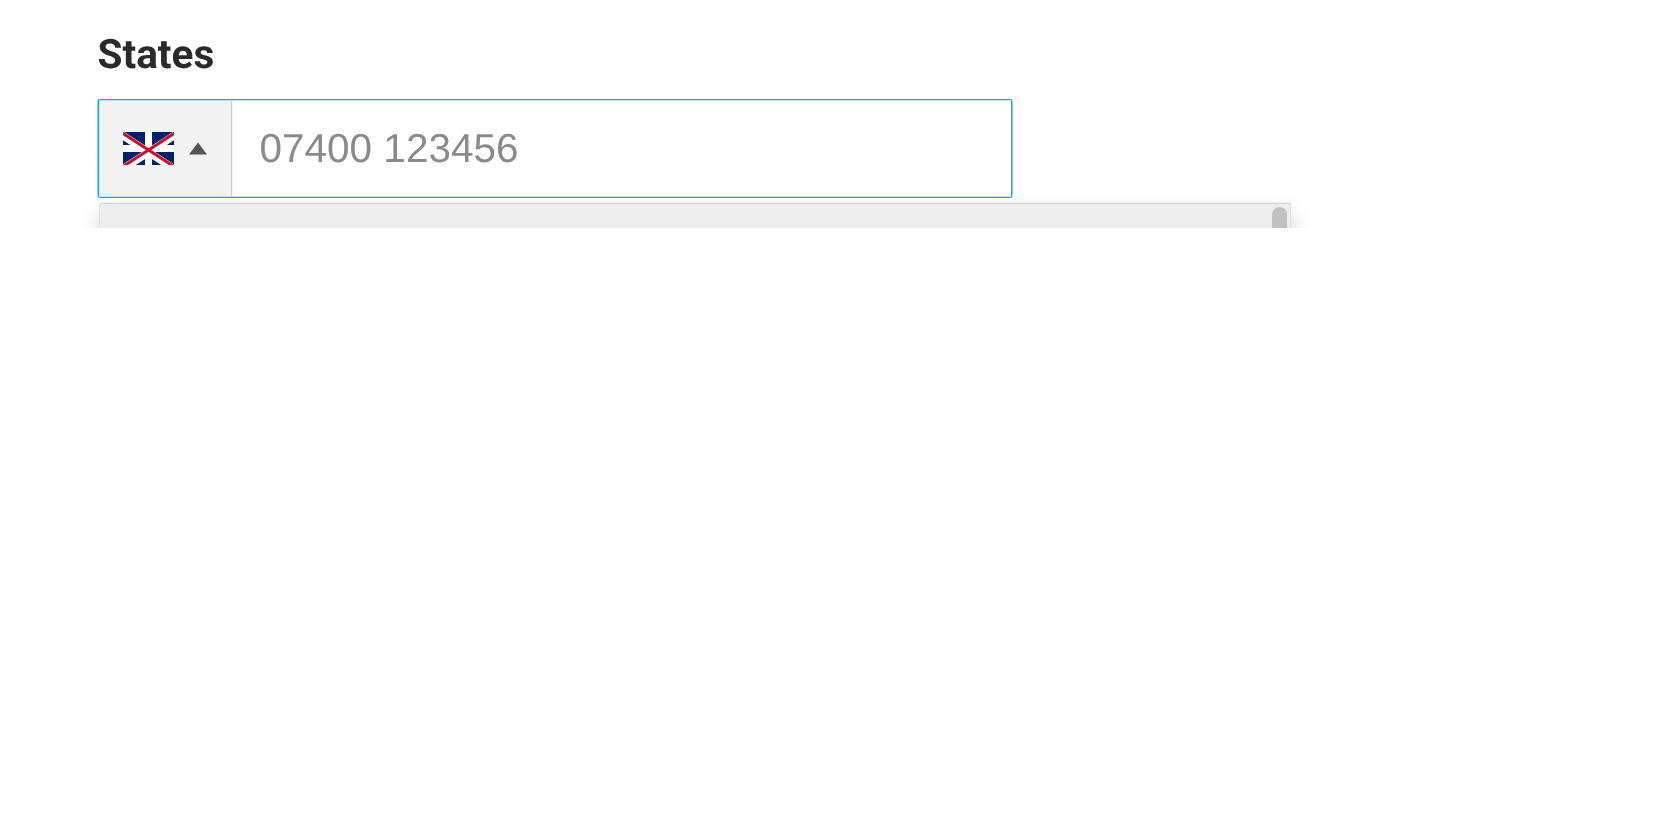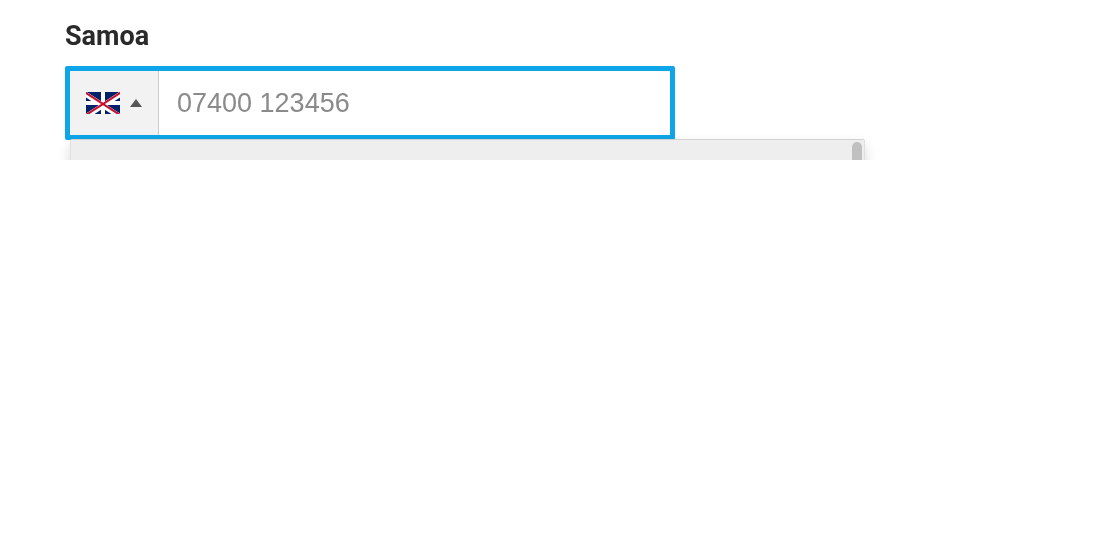--- a/index.html
+++ b/index.html
@@ -15,21 +15,21 @@
     .phone-label {
       font-size: 27px;
       font-weight: 700;
       color: #2a2a2a;
       margin-bottom: 14px;
     }
     .phone-input-wrapper {
       position: relative;
       display: flex;
       width: 610px;
-      border: 5px solid #0ea5e9;
+      border: 1px solid #0ea5e9;
       border-radius: 2px;
     }
     .flag-selector {
       display: flex;
       align-items: center;
       gap: 10px;
       padding: 0 16px;
       background: #f2f2f2;
       border-right: 1px solid #cccccc;
       cursor: pointer;
@@ -238,21 +238,21 @@
     }
     .cursor svg {
       width: 100%;
       height: 100%;
     }
   </style>
 </head>
 <body>
 
 <div>
-  <div class="phone-label">Samoa</div>
+  <div class="phone-label">States</div>
 
   <div class="phone-input-wrapper">
     <div class="flag-selector">
       <span class="flag small uk">
         <span class="diag d1"></span>
           <span class="diag d2"></span>
         <span class="diag d1 r"></span>
           <span class="diag d2 r"></span>
       </span>
       <span class="arrow-up"></span>

